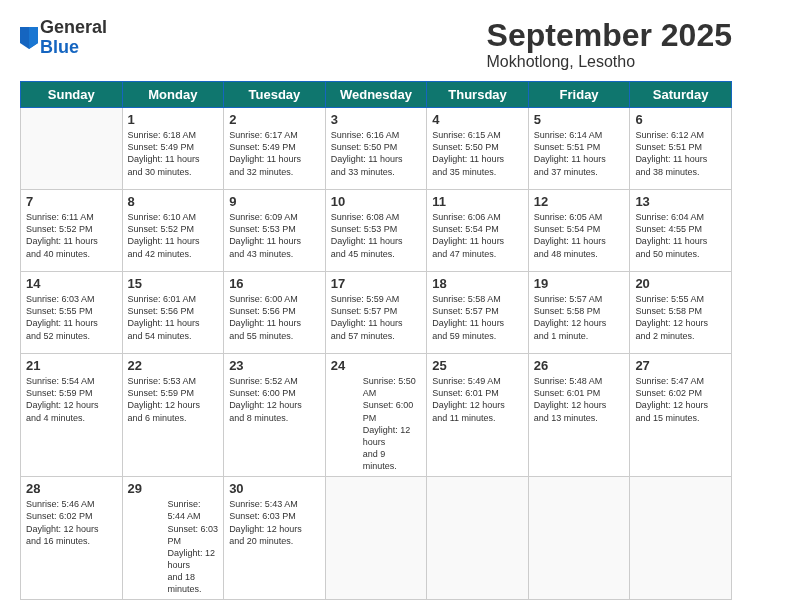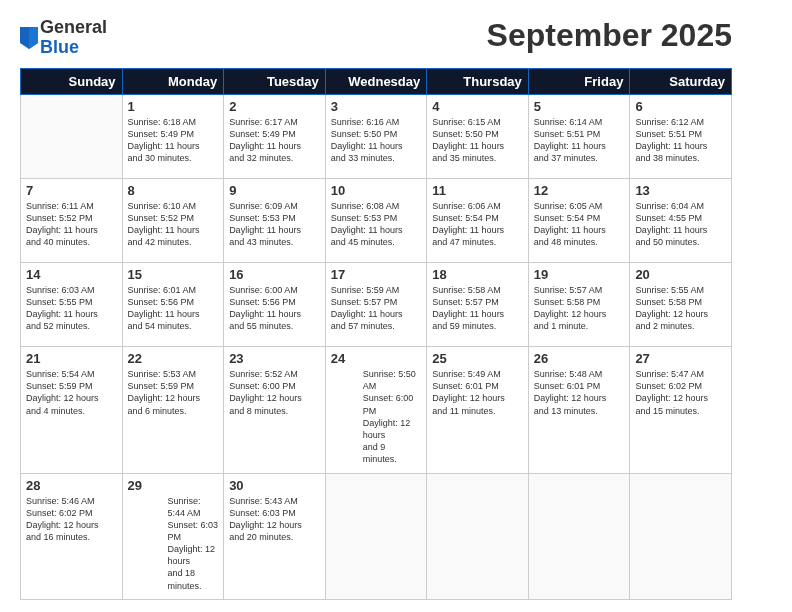--- a/index.html
+++ b/index.html
@@ -53,23 +53,23 @@
       color: #333;
     }
     .calendar {
       flex: 1;
       border: 1px solid #ccc;
       border-collapse: collapse;
       width: 100%;
       table-layout: fixed;
     }
     .calendar th {
-      background: #0f172a;
+      background: #0f766e;
       color: #fff;
-      text-align: right;
+      text-align: center;
       padding: 5px 6px;
       font-size: 13px;
       font-weight: bold;
       border: 1px solid #1565c0;
     }
     .calendar td {
       vertical-align: top;
       border: 1px solid #ccc;
       padding: 4px 5px;
       font-size: 9.5px;
@@ -102,20 +102,21 @@
         <polygon points="0,0 18,0 18,16 9,22 0,16" fill="#1565c0"></polygon>
         <polygon points="9,0 18,0 18,16 9,22" fill="#1976d2"></polygon>
       </svg>
       <div class="logo-text">
         <span class="logo-general">General</span><br>
         <span class="logo-blue">Blue</span>
       </div>
     </div>
     <div class="title-block">
       <h1>September 2025</h1>
+      <h2>Mokhotlong, Lesotho</h2>
     </div>
   </div>
 
   <table class="calendar">
     <thead>
       <tr>
 
       <th>Sunday</th>
           <th>Monday</th>
           <th>Tuesday</th>

